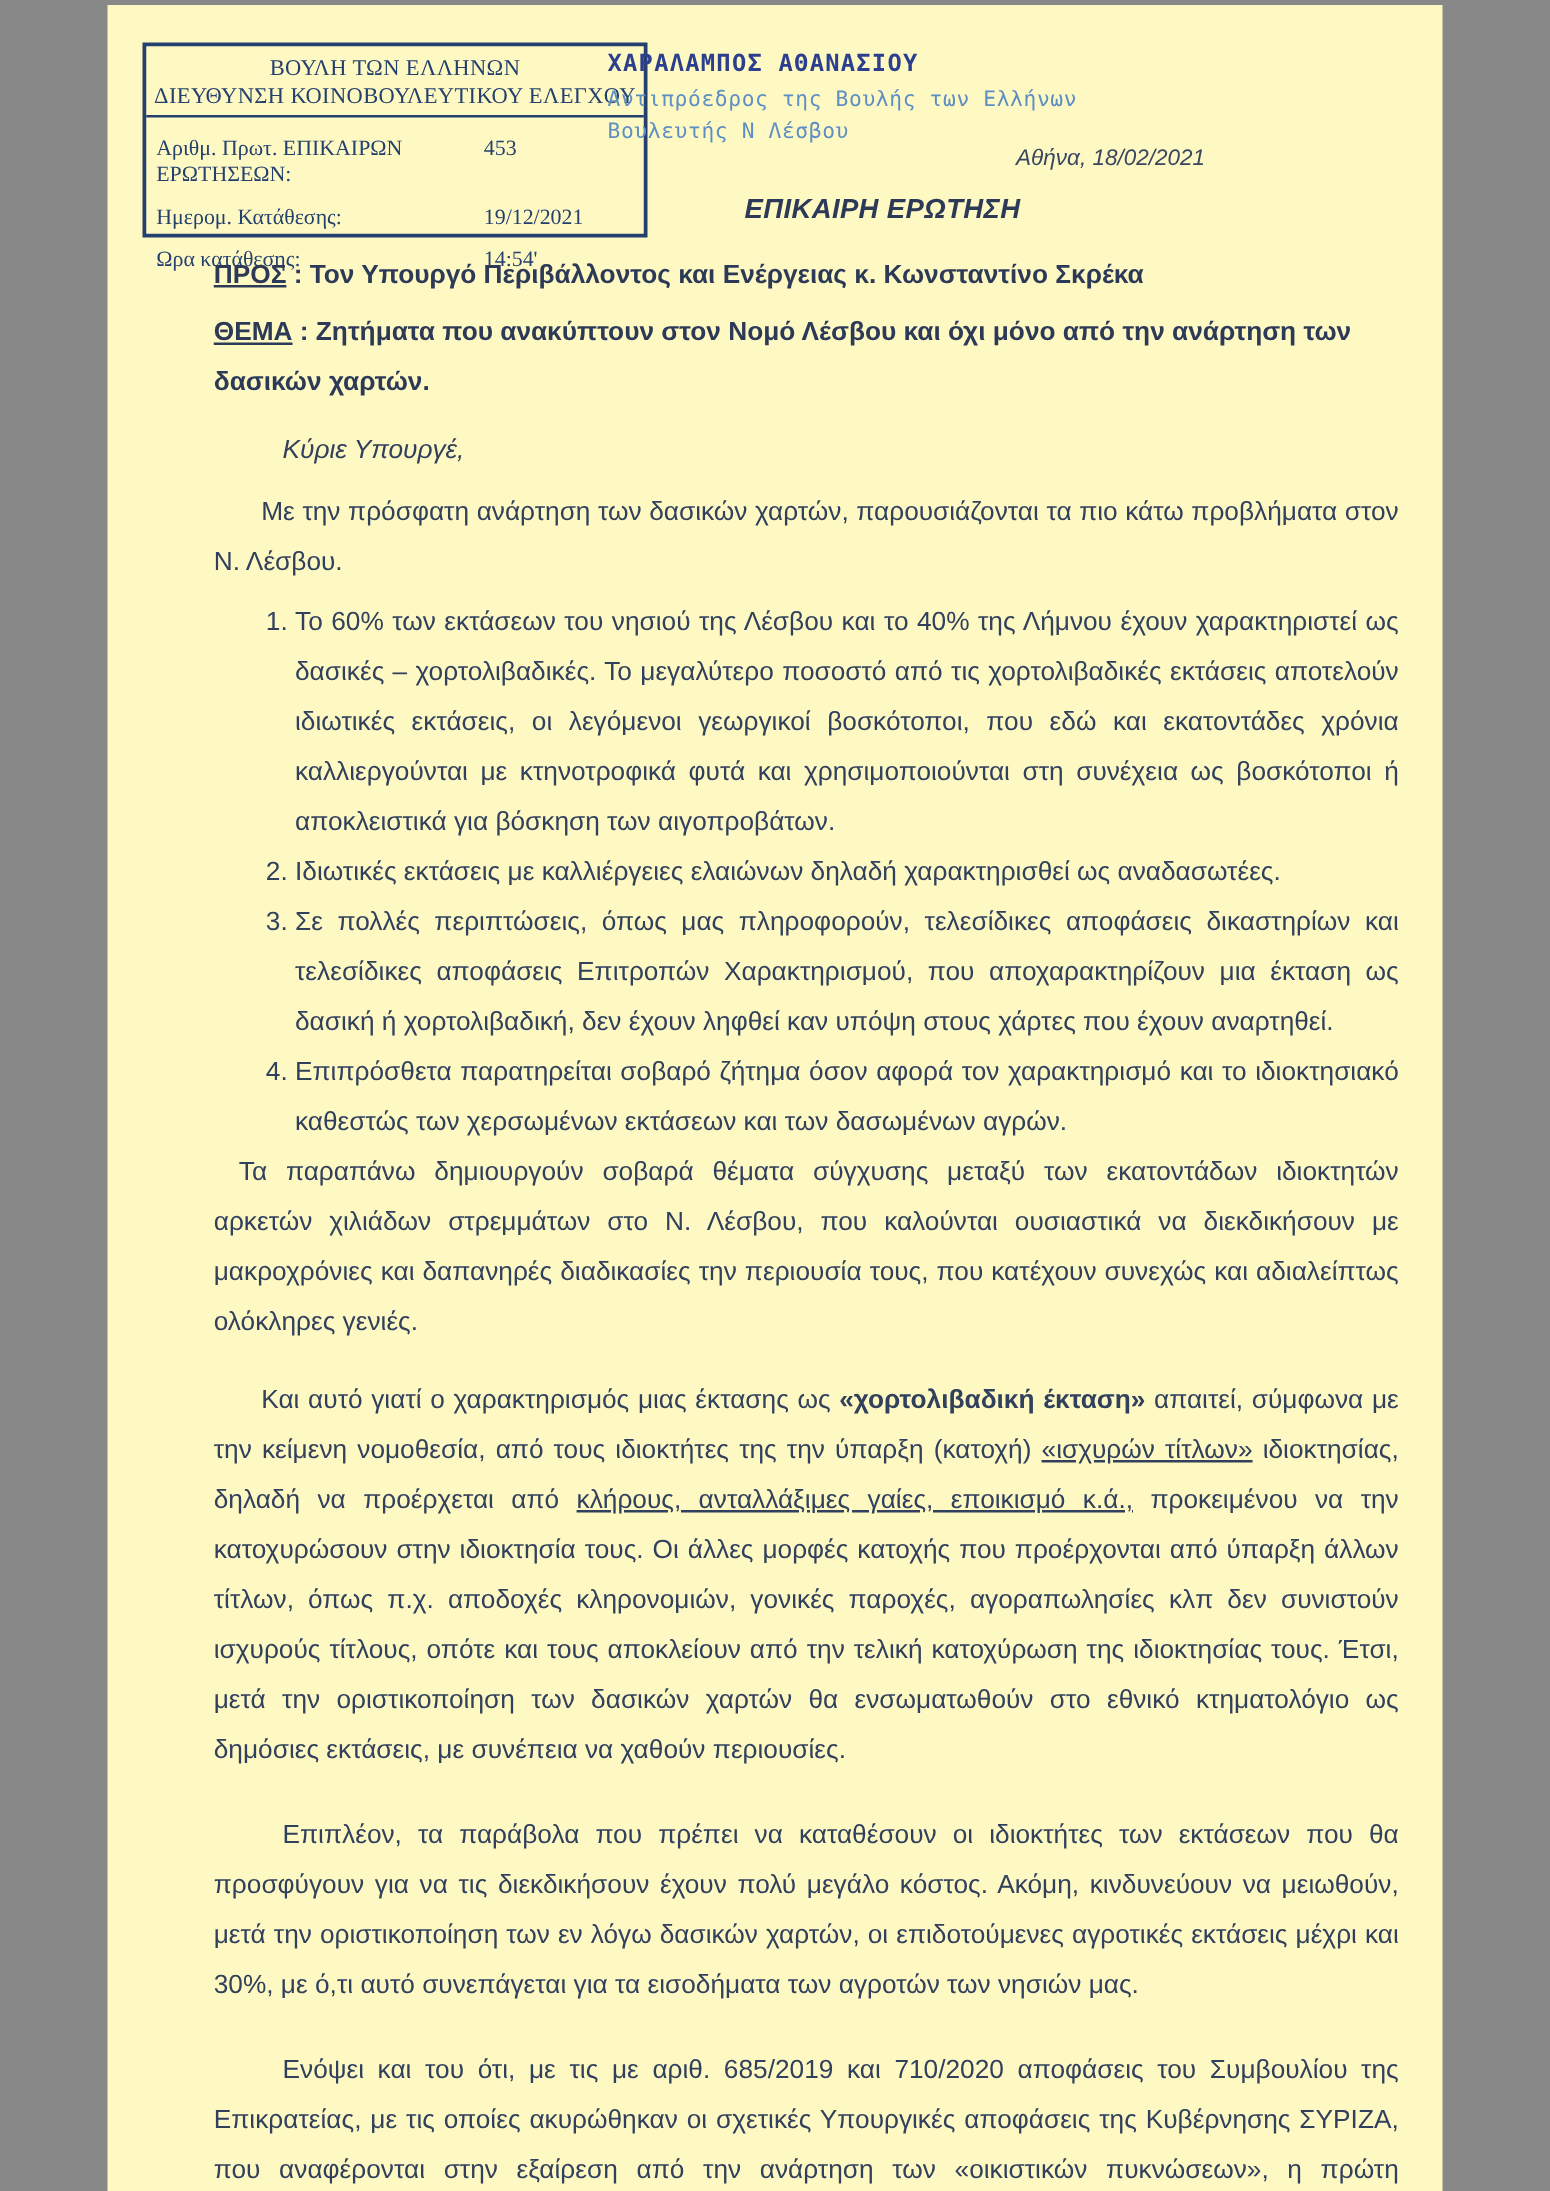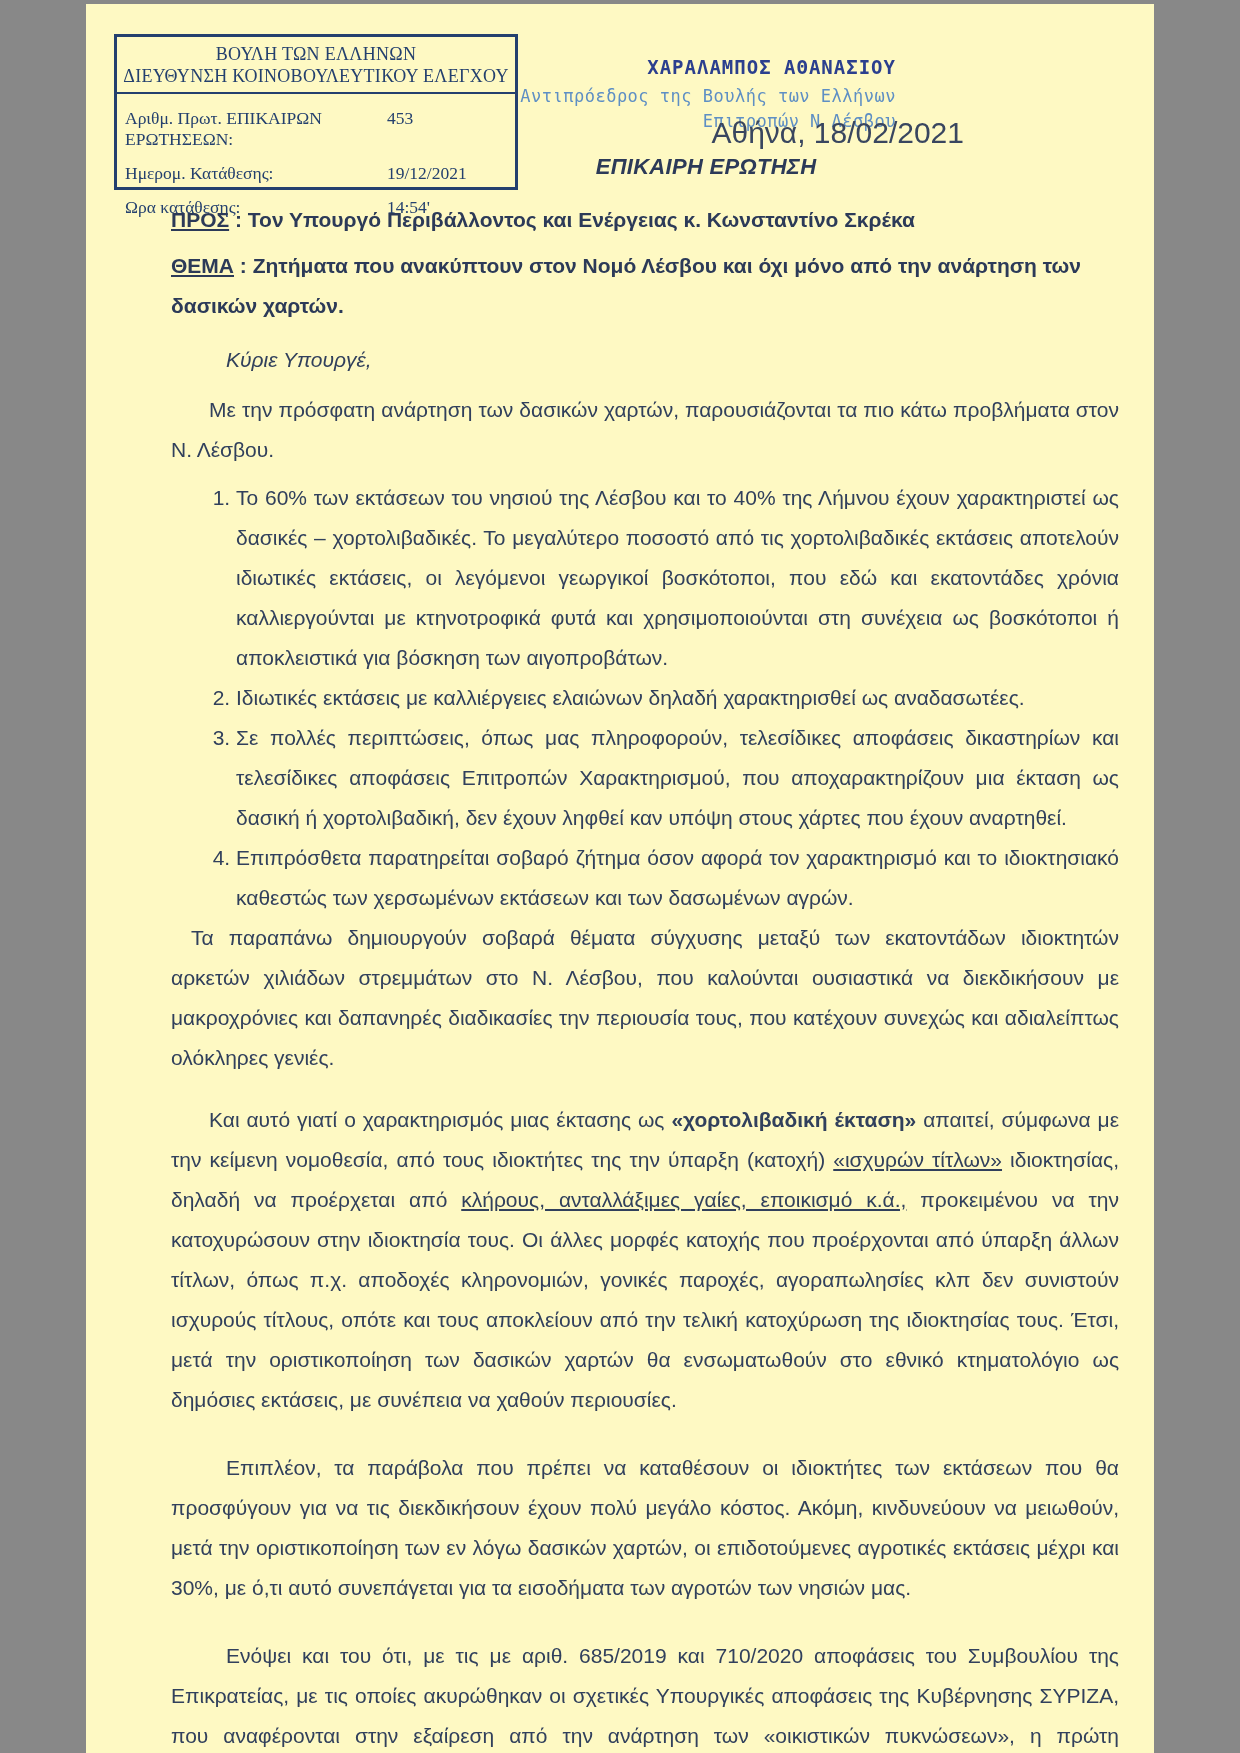--- a/index.html
+++ b/index.html
@@ -27,30 +27,30 @@
     border-bottom:2px solid #24406e;
     font-size:18px;line-height:22px;
     letter-spacing:.3px;
   }
   .stamp-rows{padding:14px 10px 0 8px;}
   .stamp-row{display:flex;align-items:baseline;margin-bottom:13px;font-size:17.5px;}
   .stamp-row .lab{flex:0 0 262px;}
   .stamp-row .val{flex:1;}
   
   .author{
-    position:absolute;left:400px;top:52px;width:410px;
-    text-align:right;
+    position:absolute;left:400px;top:36px;width:410px;
+    text-align:left;
     font-family:"DejaVu Sans Mono","Liberation Mono",monospace;
   }
   .author .nm{font-weight:700;font-size:19px;letter-spacing:1px;color:#2b3f8e;margin-bottom:6px;}
   .author .t1,.author .t2{font-size:17px;letter-spacing:.5px;color:#5e8fc4;line-height:25px;}
   
   .dateline{
     position:absolute;right:190px;top:112px;
-    font-size:30px;color:#39465f;
+    font-style:italic;font-size:18px;color:#39465f;
   }
   
   .doc-title{
     position:absolute;left:0;top:150px;width:1240px;
     text-align:center;font-weight:700;font-size:22px;color:#2c3a58;
     letter-spacing:.3px;
     font-style:italic;
   }
   
   .doc-body{
@@ -92,21 +92,21 @@
         <div class="stamp-row">
           <span class="lab">Ωρα κατάθεσης:</span>
           <span class="val">14:54'</span>
         </div>
       </div>
   </div>
 
   <div class="author">
     <div class="nm" style="color: rgb(43, 63, 142);">ΧΑΡΑΛΑΜΠΟΣ ΑΘΑΝΑΣΙΟΥ</div>
     <div class="t1" style="color: rgb(94, 143, 196);">Αντιπρόεδρος της Βουλής των Ελλήνων</div>
-    <div class="t2" style="color: rgb(94, 143, 196);">Επιτροπών Ν Λέσβου</div>
+    <div class="t2" style="color: rgb(94, 143, 196);">Βουλευτής Ν Λέσβου</div>
   </div>
 
   <div class="dateline">Αθήνα, 18/02/2021</div>
 
   <div class="doc-title">ΕΠΙΚΑΙΡΗ ΕΡΩΤΗΣΗ</div>
 
   <div class="doc-body">
 
     <p class="line-pros"><span class="ulab">ΠΡΟΣ</span><span> : </span><span>Τον Υπουργό Περιβάλλοντος και Ενέργειας κ. Κωνσταντίνο Σκρέκα</span></p>
 

